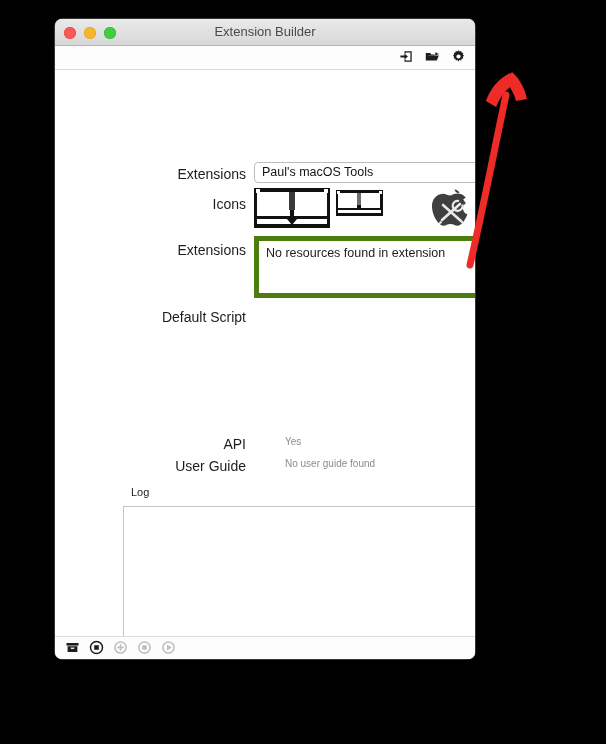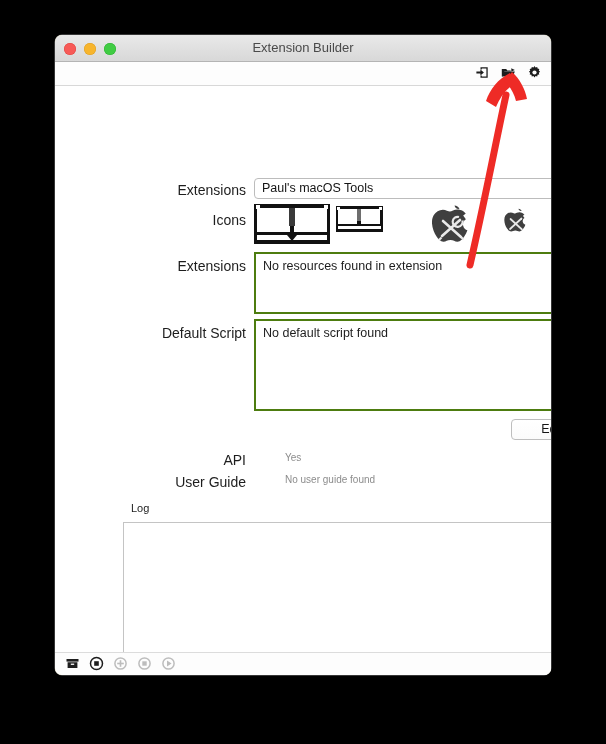--- a/index.html
+++ b/index.html
@@ -7,22 +7,22 @@
     width: 606px; height: 744px;
     background: #000000;
     font-family: "Liberation Sans", sans-serif;
     overflow: hidden;
   }
   #root { position: relative; width: 606px; height: 744px; }
 
   
   .window {
     position: absolute;
-    left: 55px; top: 35px;
-    width: 496px; height: 640px;
+    left: 55px; top: 19px;
+    width: 420px; height: 640px;
     background: #fef9c3;
     border-radius: 7px;
     box-shadow: 0 0 0 0.5px #6d6d6d, 0 10px 28px rgba(0,0,0,0.55);
     overflow: hidden;
   }
 
   
   .titlebar {
     position: relative;
     height: 27px;
@@ -78,21 +78,21 @@
   .icons-row { position: absolute; left: 199px; top: 118px; height: 40px; }
   .icon-book-lg { position: absolute; left: 0; top: 0; }
   .icon-book-sm { position: absolute; left: 82px; top: 2px; }
   .icon-apple-lg { position: absolute; left: 178px; top: 0px; }
   .icon-apple-sm { position: absolute; left: 250px; top: 4px; }
 
   
   .textbox {
     position: absolute;
     background: #ffffff;
-    border: 2px solid #4d7c0f;
+    border: 5px solid #4d7c0f;
   }
   .textbox .tb-text {
     position: absolute; left: 7px; top: 5px;
     font-size: 12.5px; color: #1d1d1d; white-space: nowrap;
   }
   #resources-box { left: 199px; top: 166px; width: 339px; height: 62px; }
   #script-box    { left: 199px; top: 233px; width: 339px; height: 92px; }
 
   
   .edit-btn {
@@ -254,24 +254,20 @@
 
       </div>
 
       <div class="lbl" style="left:79px; top:172px; width:112px;">Extensions</div>
       <div class="textbox" id="resources-box">
         <span class="tb-text">No resources found in extension</span>
 
       </div>
 
       <div class="lbl" style="left:65px; top:239px; width:126px;">Default Script</div>
-      <div class="textbox" id="script-box">
-        <span class="tb-text">No default script found</span>
-
-      </div>
 
       <div class="edit-btn">Edit</div>
 
       <div class="lbl" style="left:79px; top:366px; width:112px;">API</div>
       <div class="val" style="left:206px; top:366px;">Yes</div>
 
       <div class="lbl" style="left:79px; top:388px; width:112px;">User Guide</div>
       <div class="val" style="left:206px; top:388px;">No user guide found</div>
 
       <div class="log-label">Log</div>

